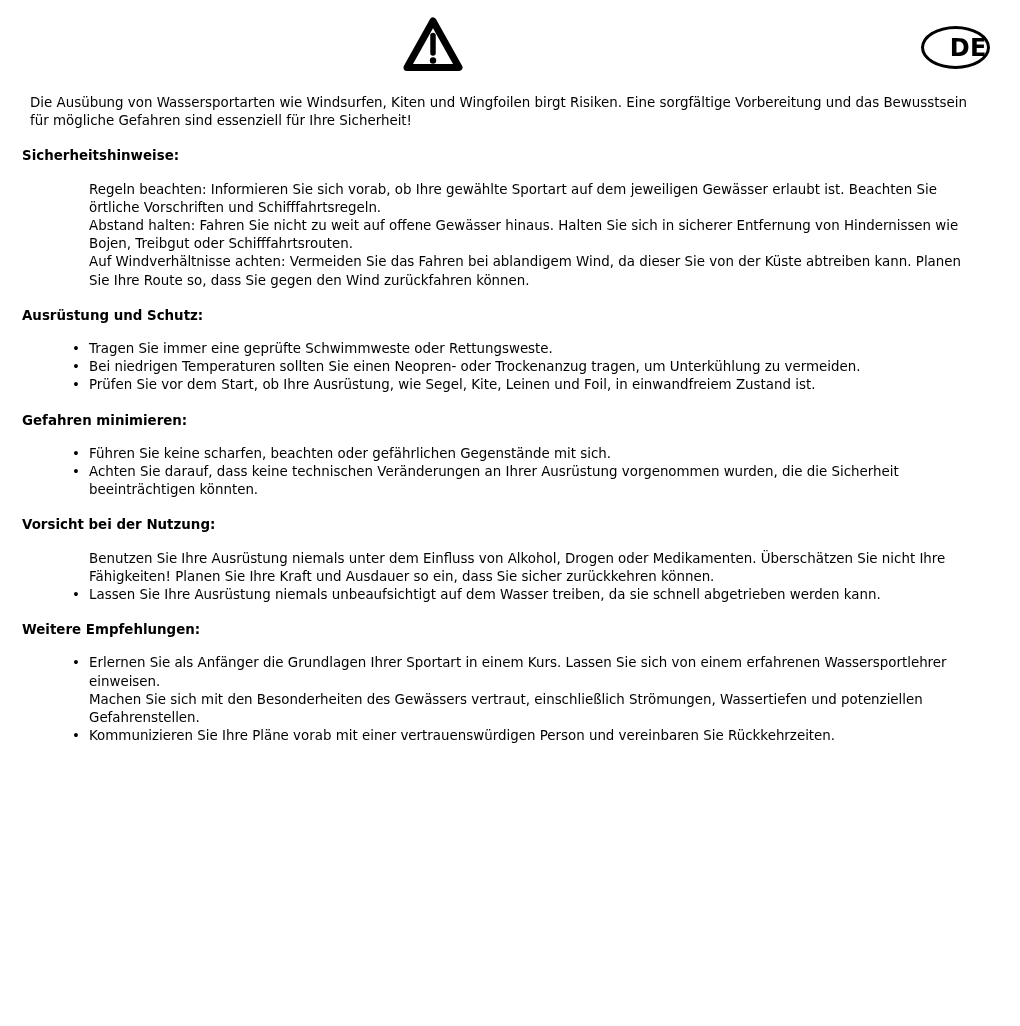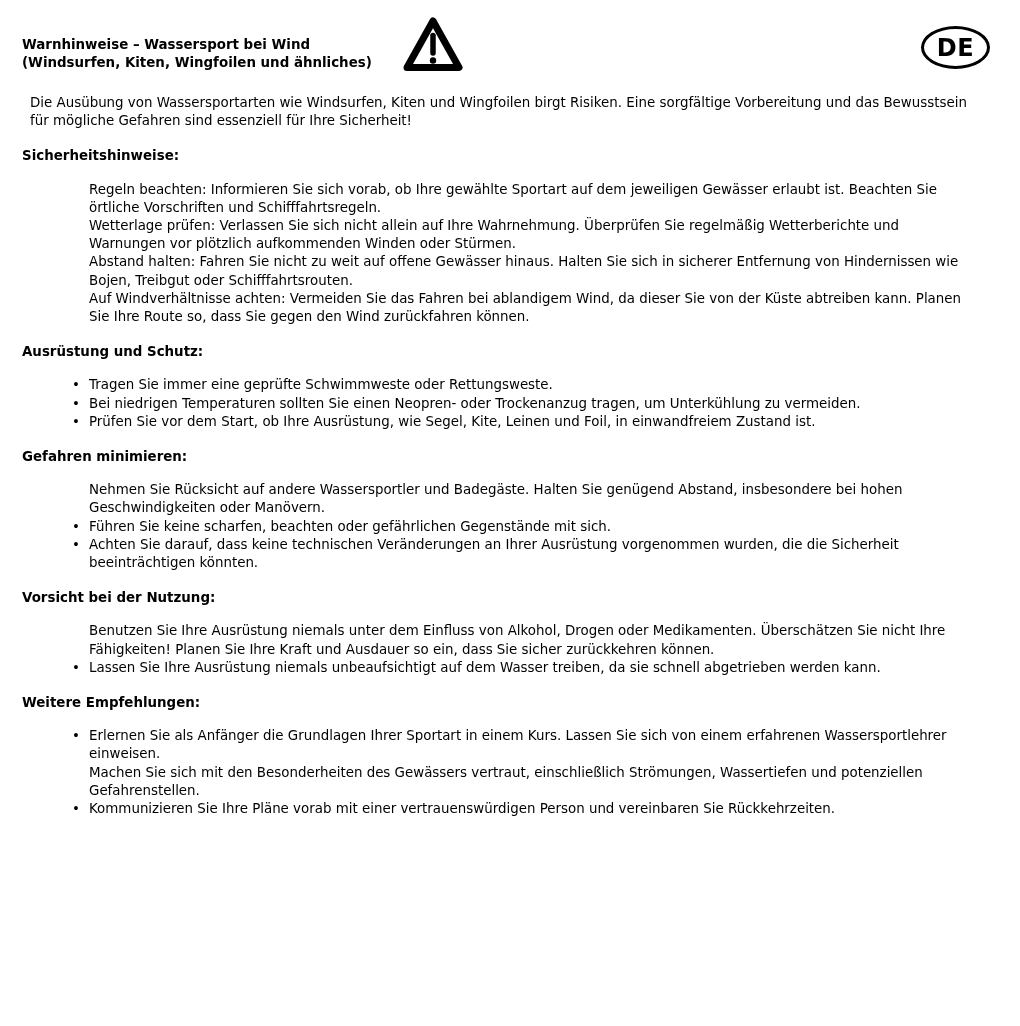--- a/index.html
+++ b/index.html
@@ -15,21 +15,21 @@
 
   
   .header { position: relative; height: 86px; }
   .title-block { position: absolute; left: 0; top: 36px; }
   .title-line { font-weight: bold; white-space: nowrap; }
   .warning-triangle { position: absolute; left: 381px; top: 16px; }
   .de-badge {
     position: absolute; right: 0; top: 26px;
     width: 63px; height: 37px;
     border: 3.5px solid #000; border-radius: 50%;
-    display: flex; align-items: center; justify-content: center;
+    display: flex; align-items: center; justify-content: flex-end;
     font-weight: bold; font-size: 24px; line-height: 1;
     letter-spacing: 0.5px;
   }
 
   
   .section { margin-top: 17px; }
   .section.first { margin-top: 3px; }
   .section-heading { font-weight: bold; margin: 0 0 15px 0; }
   .section.plain .section-heading { margin-bottom: 0; }
   .paragraph { margin: 8px; max-width: 955px; }
@@ -39,61 +39,55 @@
     position: absolute; left: 2px; top: 0;
     font-size: 13.4px;
   }
 </style>
 </head>
 <body>
 
 <div class="doc">
 
   <div class="header">
-    <div class="title-block">
-      <div class="title-line">Warnhinweise – Wassersport bei Wind</div>
-      <div class="title-line">(Windsurfen, Kiten, Wingfoilen und ähnliches)</div>
-    </div>
     <svg class="warning-triangle" width="60" height="58" viewBox="0 0 60 58" aria-hidden="true">
       <path d="M30 5 L56 51.5 L4 51.5 Z" fill="none" stroke="#000" stroke-width="7" stroke-linejoin="round"></path>
       <path d="M30 19.5 L30 37" stroke="#000" stroke-width="5.5" stroke-linecap="round"></path>
       <circle cx="30" cy="44.5" r="3.2" fill="#000"></circle>
     </svg>
     <div class="de-badge">
       <span>DE</span>
     </div>
   </div>
 
   <div class="section plain first">
     <p class="paragraph">Die Ausübung von Wassersportarten wie Windsurfen, Kiten und Wingfoilen birgt Risiken. Eine sorgfältige Vorbereitung und das Bewusstsein für mögliche Gefahren sind essenziell für Ihre Sicherheit!</p>
   </div>
 
   <div class="section">
     <div class="section-heading">Sicherheitshinweise:</div>
     <div class="items">
       <div class="item"><span class="item-text">Regeln beachten: Informieren Sie sich vorab, ob Ihre gewählte Sportart auf dem jeweiligen Gewässer erlaubt ist. Beachten Sie örtliche Vorschriften und Schifffahrtsregeln.</span></div>
-      <div class="item"><span class="item-text">Wetterlage prüfen: Verlassen Sie sich nicht allein auf Ihre Wahrnehmung. Überprüfen Sie regelmäßig Wetterberichte und Warnungen vor plötzlich aufkommenden Winden oder Stürmen.</span></div>
       <div class="item"><span class="item-text">Abstand halten: Fahren Sie nicht zu weit auf offene Gewässer hinaus. Halten Sie sich in sicherer Entfernung von Hindernissen wie Bojen, Treibgut oder Schifffahrtsrouten.</span></div>
       <div class="item"><span class="item-text">Auf Windverhältnisse achten: Vermeiden Sie das Fahren bei ablandigem Wind, da dieser Sie von der Küste abtreiben kann. Planen Sie Ihre Route so, dass Sie gegen den Wind zurückfahren können.</span></div>
     </div>
   </div>
 
   <div class="section">
     <div class="section-heading">Ausrüstung und Schutz:</div>
     <div class="items">
       <div class="item"><span class="marker">•</span><span class="item-text">Tragen Sie immer eine geprüfte Schwimmweste oder Rettungsweste.</span></div>
       <div class="item"><span class="marker">•</span><span class="item-text">Bei niedrigen Temperaturen sollten Sie einen Neopren- oder Trockenanzug tragen, um Unterkühlung zu vermeiden.</span></div>
       <div class="item"><span class="marker">•</span><span class="item-text">Prüfen Sie vor dem Start, ob Ihre Ausrüstung, wie Segel, Kite, Leinen und Foil, in einwandfreiem Zustand ist.</span></div>
     </div>
   </div>
 
   <div class="section">
     <div class="section-heading">Gefahren minimieren:</div>
     <div class="items">
-      <div class="item"><span class="item-text">Nehmen Sie Rücksicht auf andere Wassersportler und Badegäste. Halten Sie genügend Abstand, insbesondere bei hohen Geschwindigkeiten oder Manövern.</span></div>
       <div class="item"><span class="marker">•</span><span class="item-text">Führen Sie keine scharfen, beachten oder gefährlichen Gegenstände mit sich.</span></div>
       <div class="item"><span class="marker">•</span><span class="item-text">Achten Sie darauf, dass keine technischen Veränderungen an Ihrer Ausrüstung vorgenommen wurden, die die Sicherheit beeinträchtigen könnten.</span></div>
     </div>
   </div>
 
   <div class="section">
     <div class="section-heading">Vorsicht bei der Nutzung:</div>
     <div class="items">
       <div class="item"><span class="item-text">Benutzen Sie Ihre Ausrüstung niemals unter dem Einfluss von Alkohol, Drogen oder Medikamenten. Überschätzen Sie nicht Ihre Fähigkeiten! Planen Sie Ihre Kraft und Ausdauer so ein, dass Sie sicher zurückkehren können.</span></div>
       <div class="item"><span class="marker">•</span><span class="item-text">Lassen Sie Ihre Ausrüstung niemals unbeaufsichtigt auf dem Wasser treiben, da sie schnell abgetrieben werden kann.</span></div>

